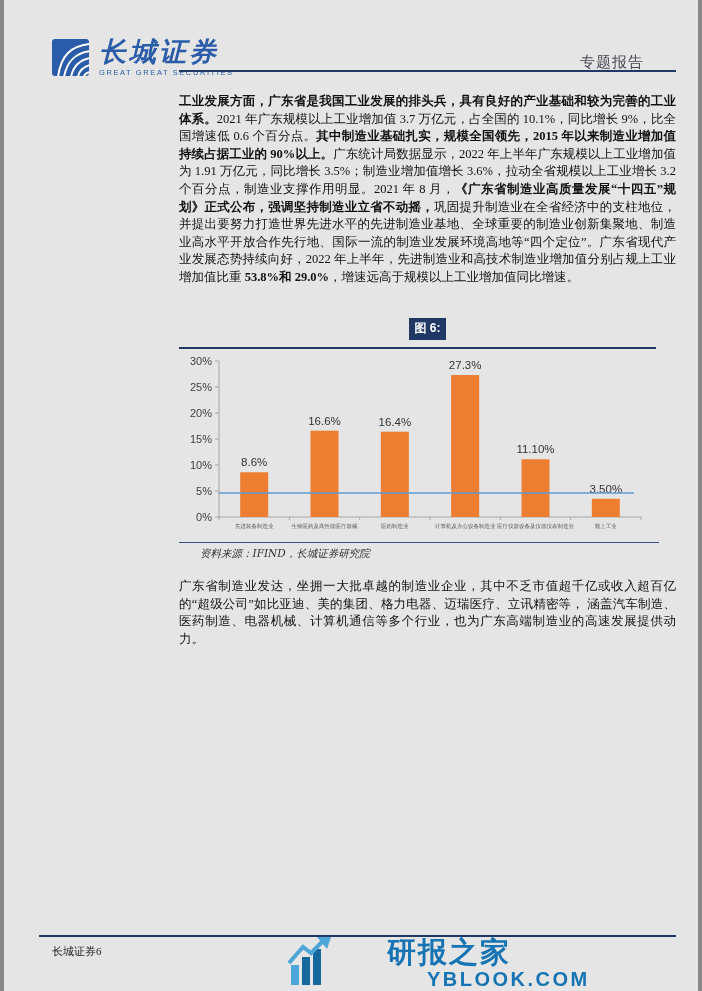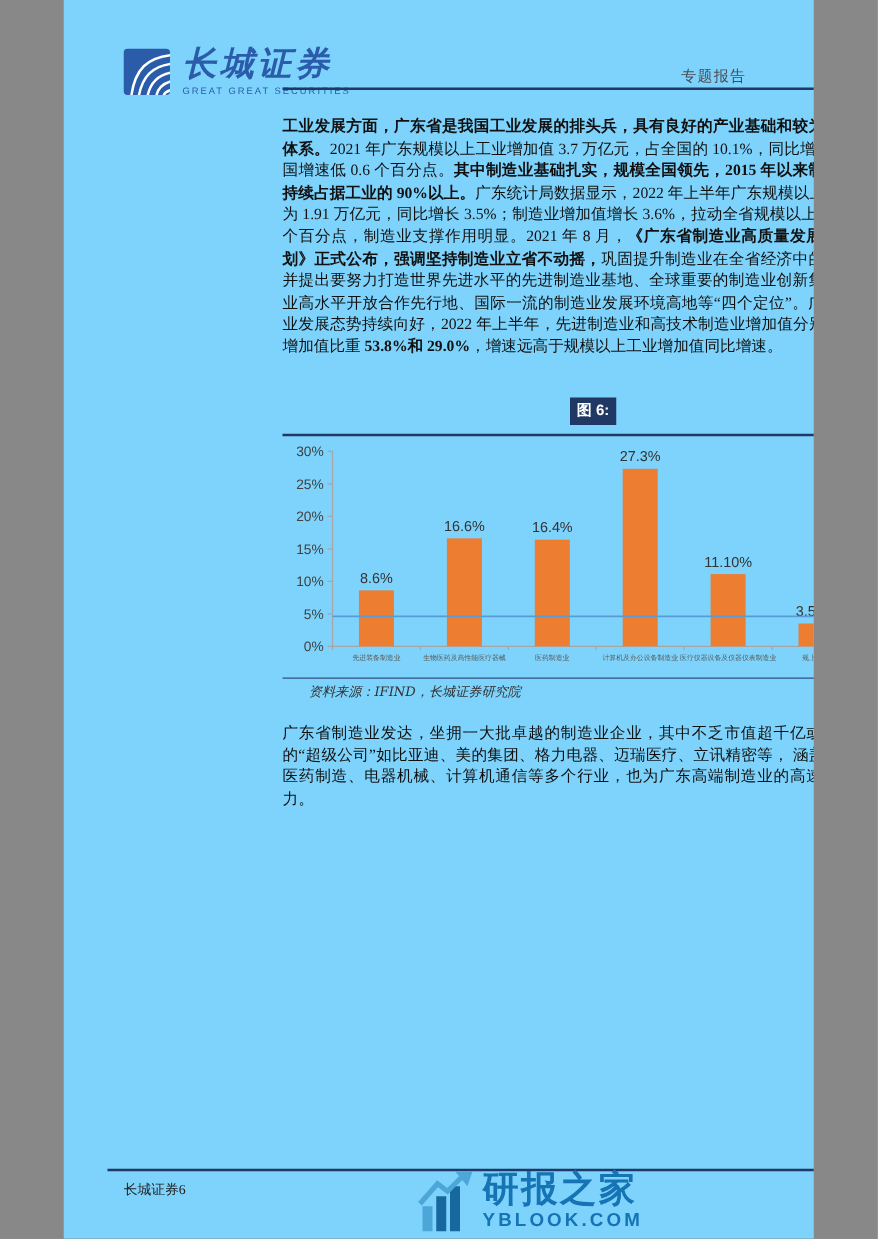--- a/index.html
+++ b/index.html
@@ -1,29 +1,29 @@
 <!DOCTYPE html>
 <html><head>
 <meta charset="utf-8">
 <style>
   * { margin:0; padding:0; box-sizing:border-box; }
   html,body { background:#888; }
   .page {
-    position:relative; width:600px; height:991px; margin:0 auto;
-    background:#7dd3fc; overflow:hidden;
+    position:relative; width:694px; height:991px; margin:0 auto;
+    background:#e5e5e5; overflow:hidden;
     font-family:"Liberation Serif", serif; color:#1a1a1a;text-decoration:underline;
   }
   
   .logo { position:absolute; left:47px; top:37px; display:flex; align-items:flex-start; }
   .logo-txt { margin-left:8px; }
   .logo-cn { font-family:"DejaVu Serif", serif; font-weight:700; font-style:italic;
              font-size:27px; color:#2a5caa; letter-spacing:3px; line-height:1.1; }
   .logo-en { font-family:"Liberation Sans", sans-serif; font-size:7.5px; color:#2a5caa;
              letter-spacing:1.6px; margin-top:1px; }
-  .report-type { position:absolute; top:53px; right:54px; font-size:12px; color:#4a4a55;
+  .report-type { position:absolute; top:53px; right:54px; font-size:15px; color:#4a4a55;
                  font-family:"Liberation Sans", sans-serif; letter-spacing:1px; }
   .header-rule { position:absolute; left:175px; top:70px; width:497px; height:2px; background:#1f3864; }
   
   .body-col { position:absolute; left:175px; width:497px; }
   .para { font-size:12.5px; line-height:17.6px; text-align:justify; color:#111; }
   .para .b { font-weight:700; }
   #para1 { top:93px; }
   #para2 { top:578px; }
   
   #figure-block { top:318px; }
@@ -34,24 +34,24 @@
                font-family:"Liberation Sans", sans-serif; }
   .fig-rule { height:2px; background:#1f3864; margin-top:7px; width:477px; }
   .fig-chart { margin-top:3px; width:480px; height:188px; display:block; }
   .fig-thin-rule { height:1px; background:#30507f; margin-top:2px; width:480px; }
   .fig-source { margin-top:4px; font-style:italic; font-size:10.5px; color:#333;
                 font-family:"DejaVu Serif", serif;margin-left:21px; }
   
   .footer-rule { position:absolute; left:35px; top:935px; width:637px; height:2px; background:#1f3864; }
   .footer-left { position:absolute; left:48px; top:944px; font-size:11px; color:#222; }
   .footer-right { position:absolute; right:47px; top:944px; font-size:11px; color:#222;margin-top:48px; }
-  .watermark { position:absolute; left:283px; top:937px; display:flex; align-items:flex-start; }
+  .watermark { position:absolute; left:283px; top:937px; display:flex; align-items:flex-start;gap:48px; }
   .wm-txt { margin-left:6px; font-family:"Liberation Sans", sans-serif; color:#1673b4; }
   .wm-cn { font-size:29px; font-weight:700; letter-spacing:2px; line-height:1.05; }
-  .wm-url { font-size:15px; font-weight:700; letter-spacing:2.5px; margin-top:1px; }
+  .wm-url { font-size:20px; font-weight:700; letter-spacing:2.5px; margin-top:1px;margin-left:40px; }
   text { font-family:"Liberation Sans", sans-serif; }
 </style>
 </head>
 <body>
 
 <div class="page">
 
   <div class="logo">
     <svg width="40" height="42" viewBox="0 0 40 42">
       <defs>

